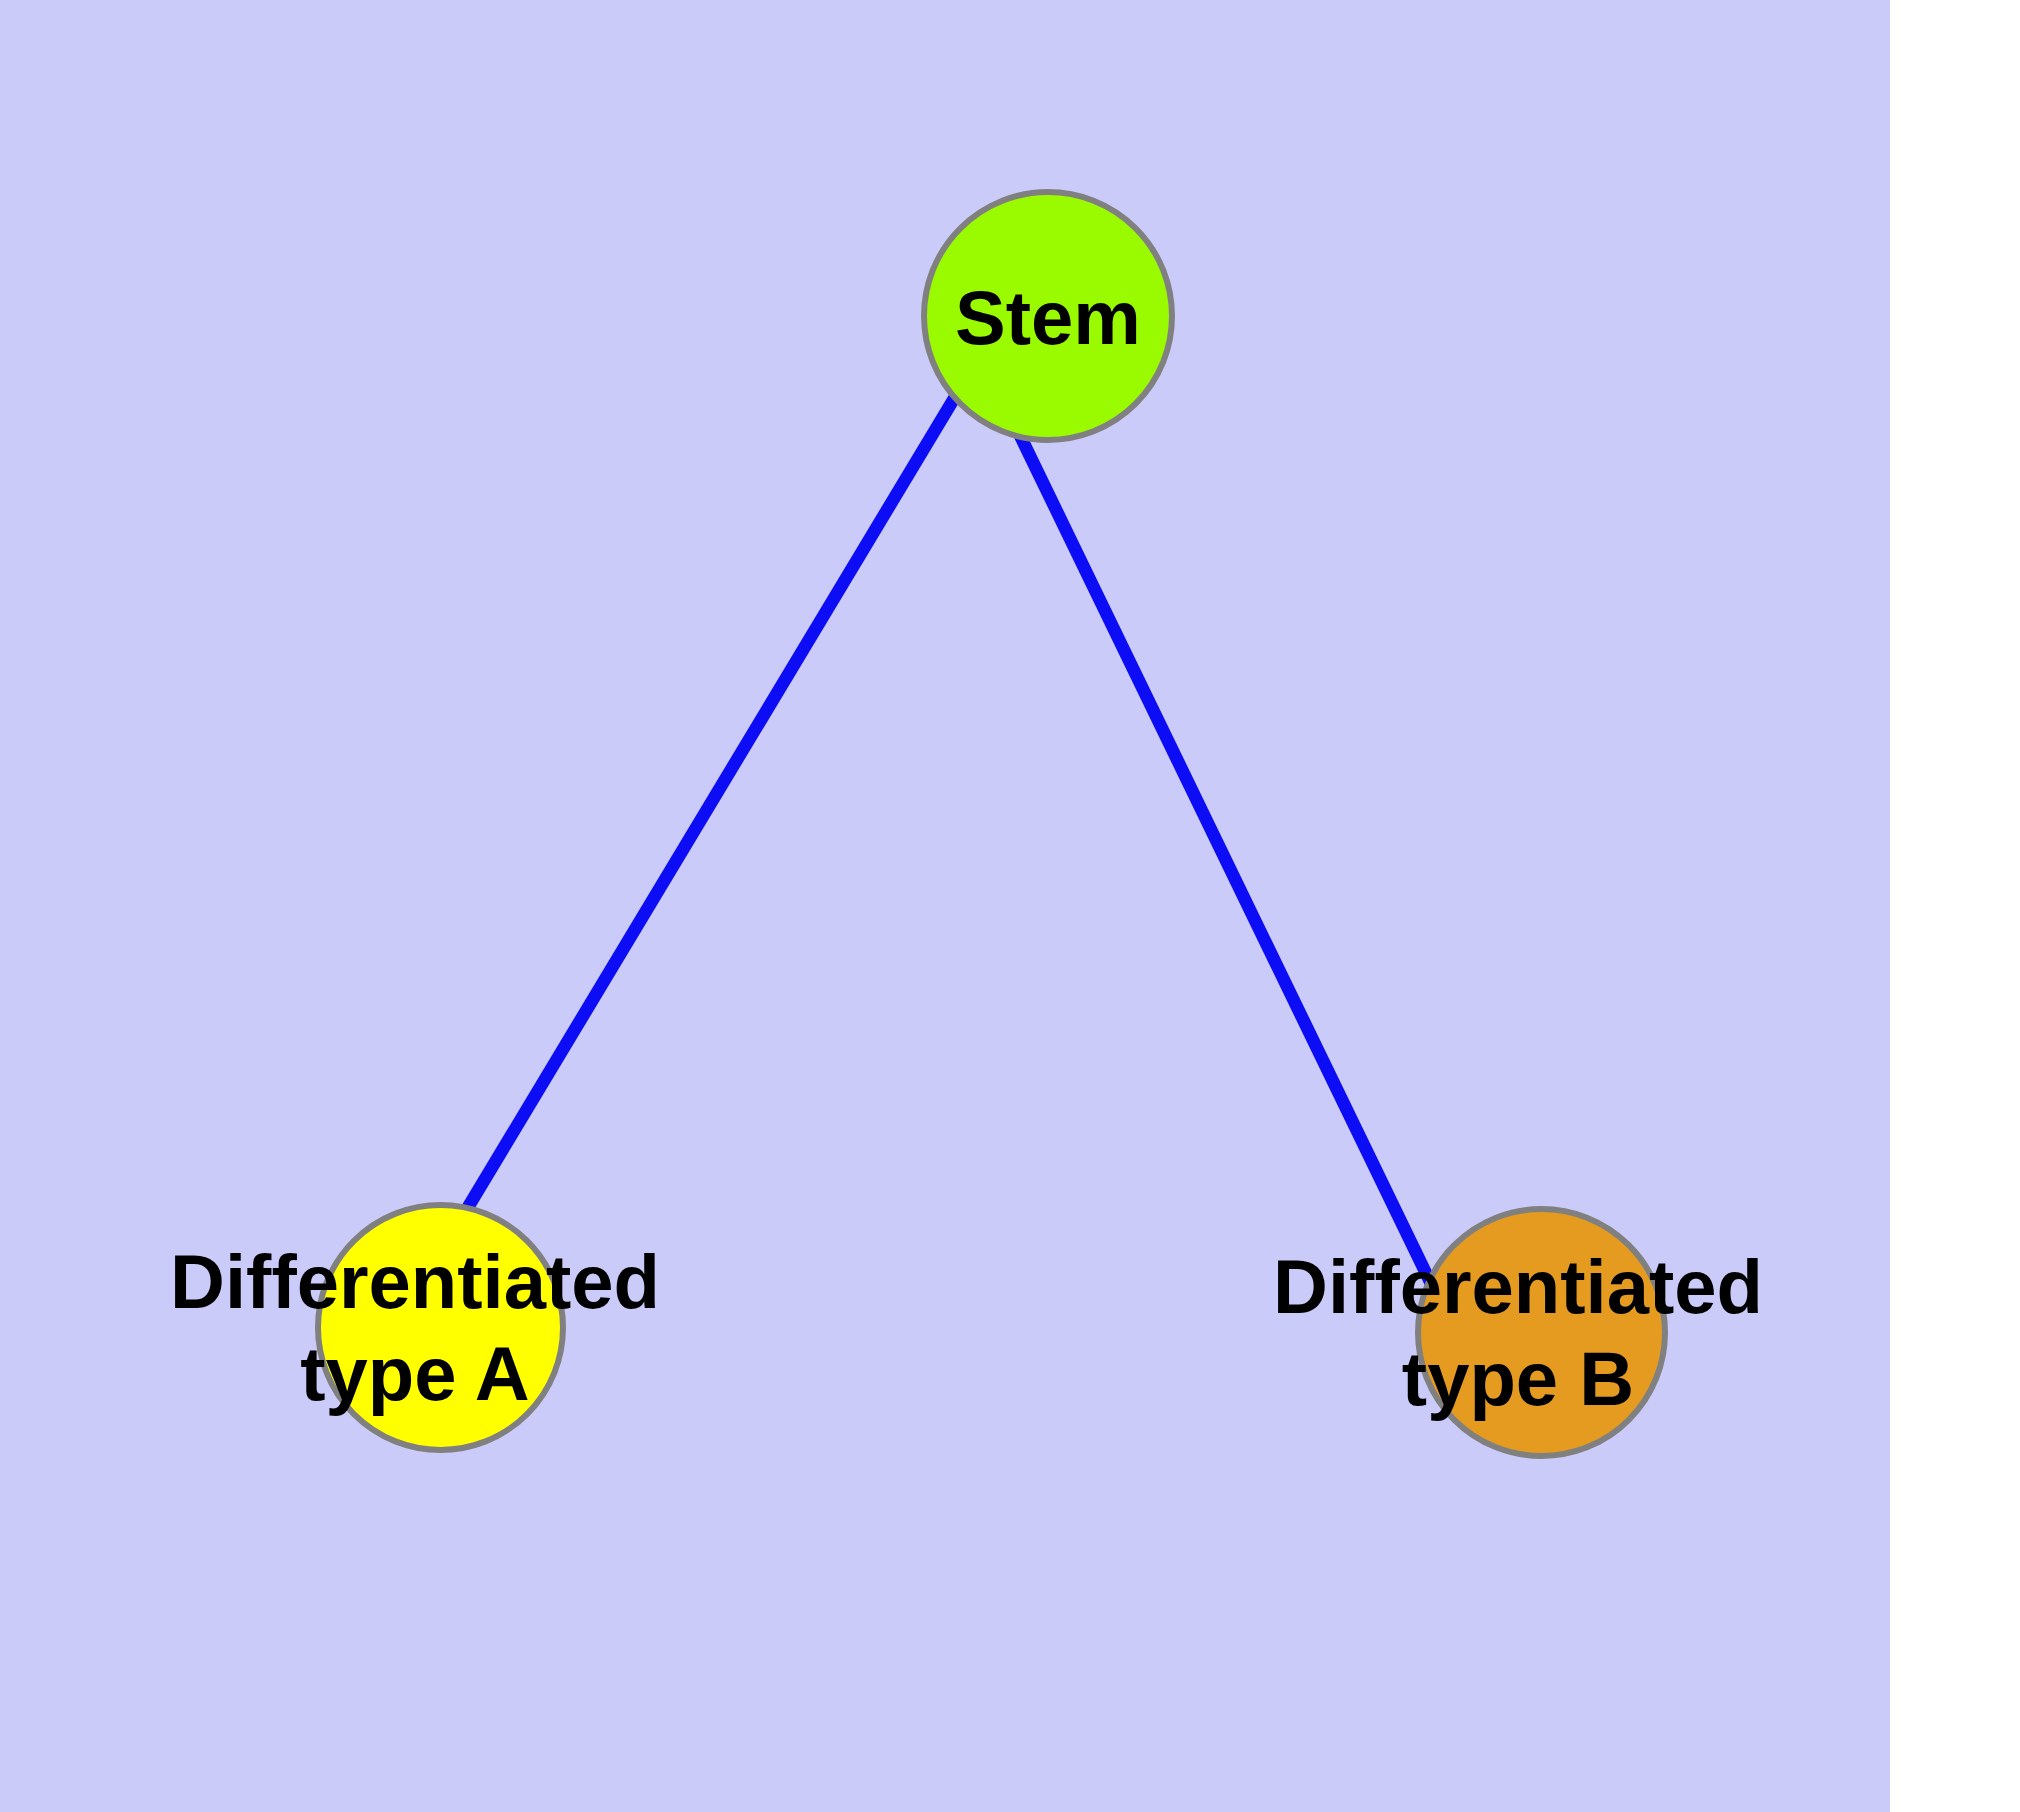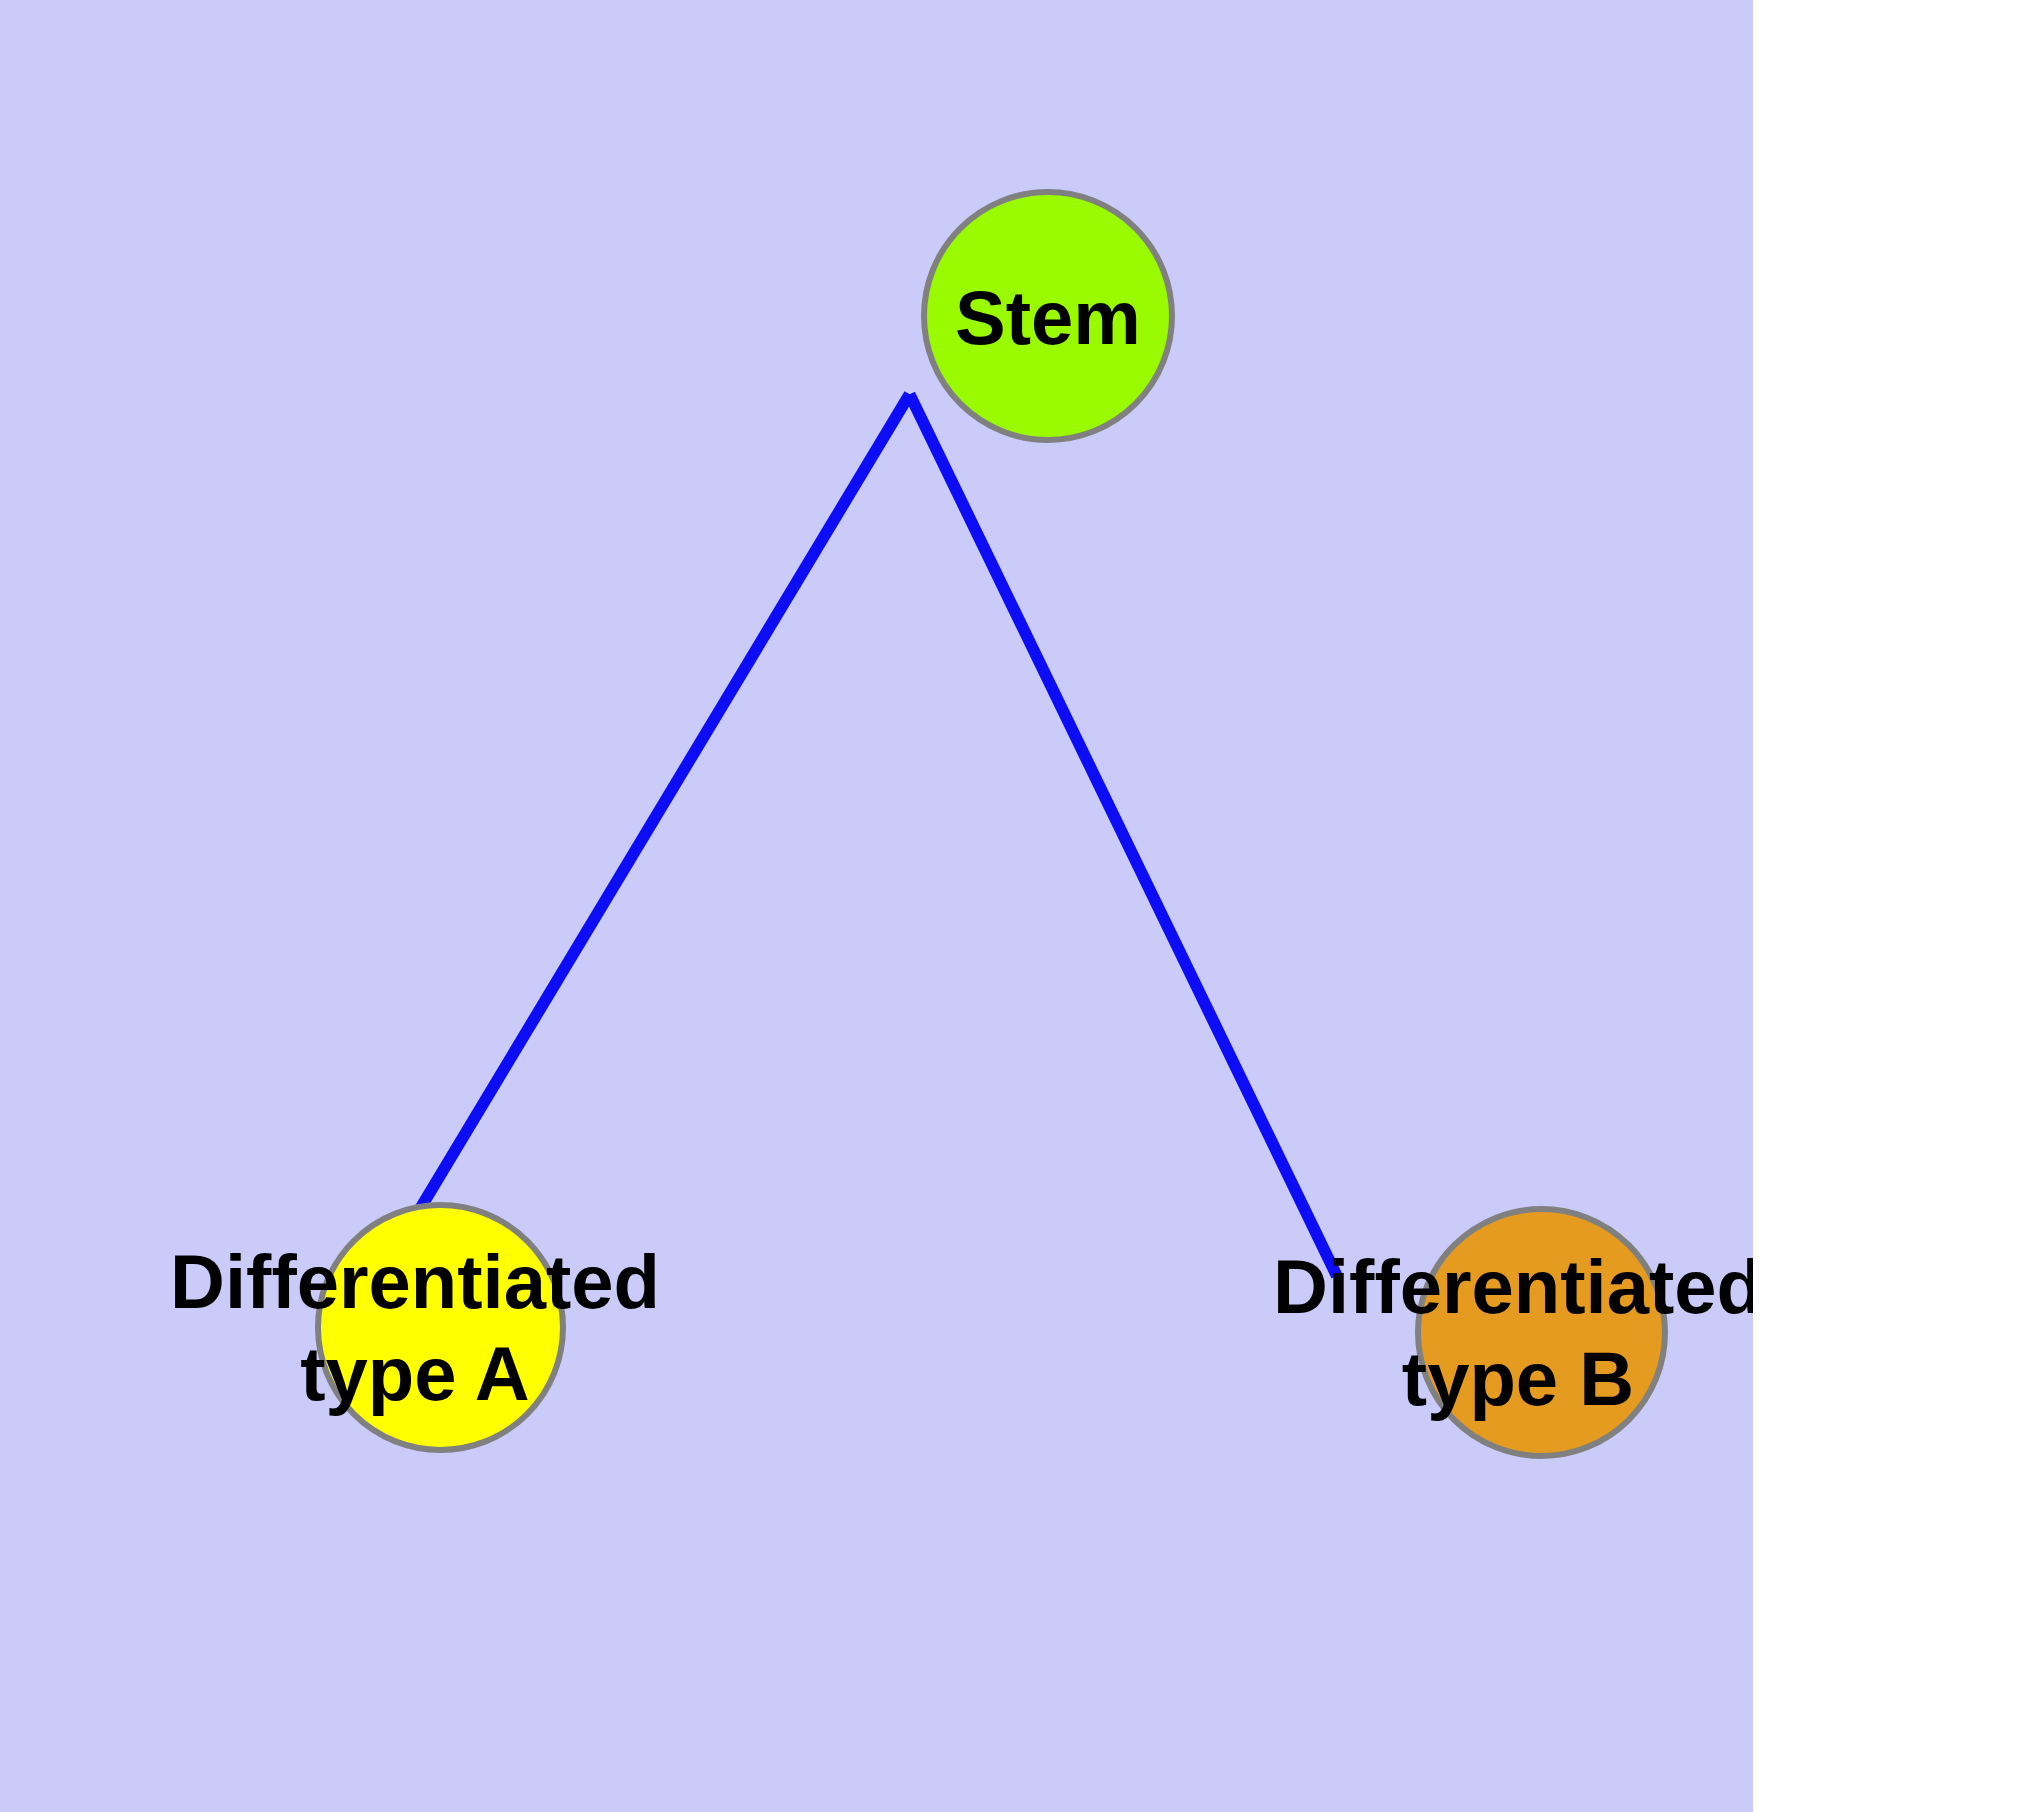--- a/index.html
+++ b/index.html
@@ -4,25 +4,24 @@
 <style>
   html, body {
     margin: 0;
     padding: 0;
   }
   body {
     font-family: "Liberation Sans", sans-serif;
   }
   .canvas {
     position: relative;
-    width: 1705px;
+    width: 1890px;
     height: 1812px;
     background: #CBCBFA;
     overflow: hidden;
-    padding-left: 48px;
   }
   .edges-layer {
     position: absolute;
     left: 0;
     top: 0;
     width: 100%;
     height: 100%;
     z-index: 1;
   }
   .edge {

